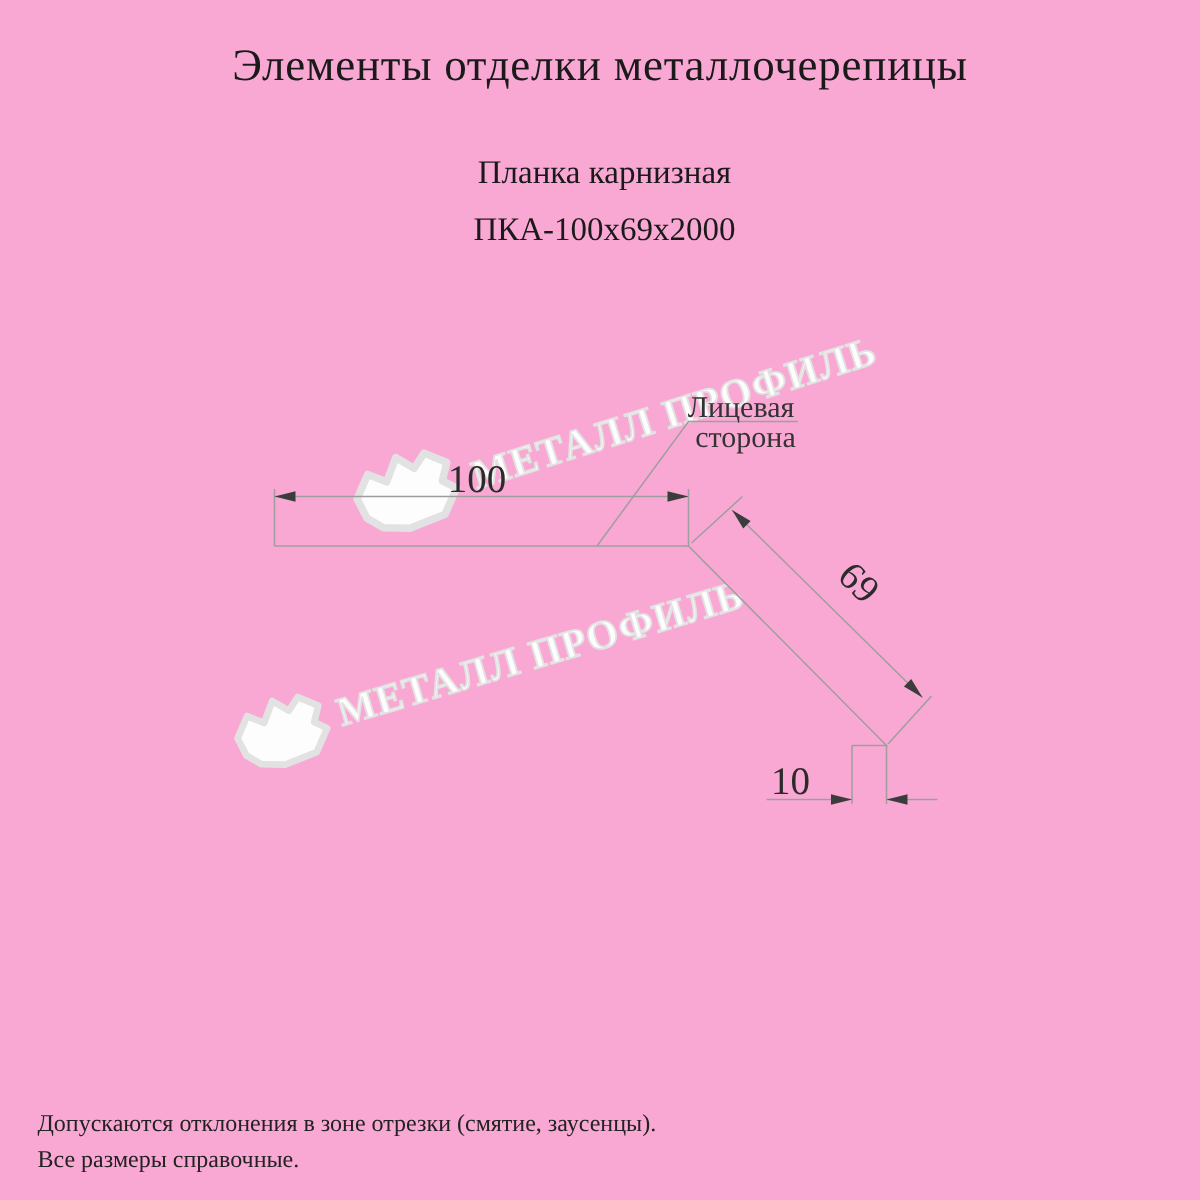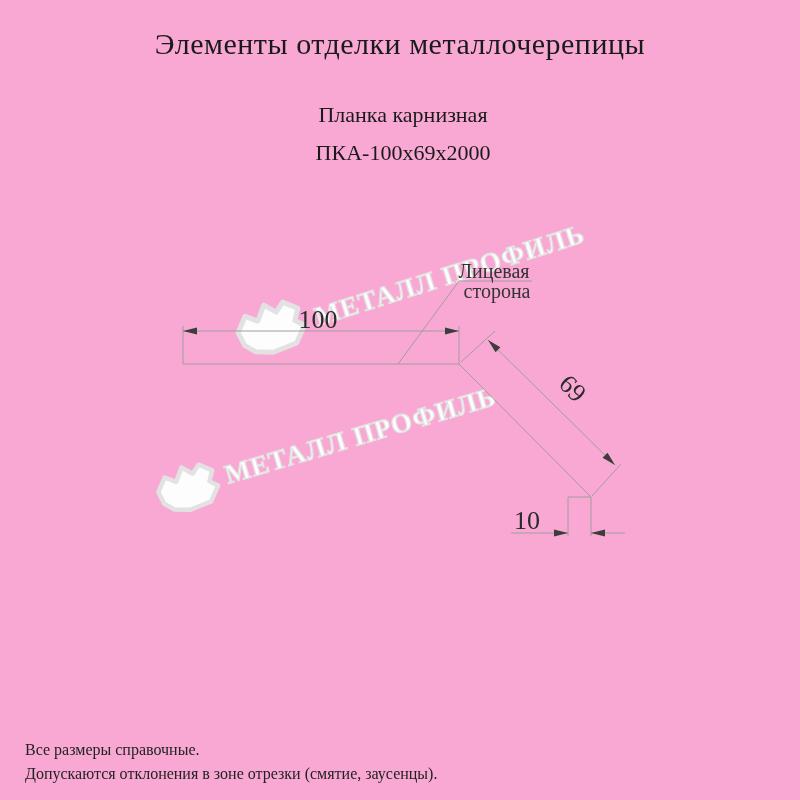--- a/index.html
+++ b/index.html
@@ -92,17 +92,17 @@
     </g>
 
     <g>
       <polyline class="thin" points="398,364 459,281 532,281"></polyline>
       <text class="label-text" x="494" y="278" text-anchor="middle">Лицевая</text>
       <text class="label-text" x="497" y="298" text-anchor="middle">сторона</text>
     </g>
   </svg>
 
   <div class="footer">
+    <div>Допускаются отклонения в зоне отрезки (смятие, заусенцы).</div>
     <div>Все размеры справочные.</div>
-    <div>Допускаются отклонения в зоне отрезки (смятие, заусенцы).</div>
   </div>
 
 </div>
 
 </body></html>

